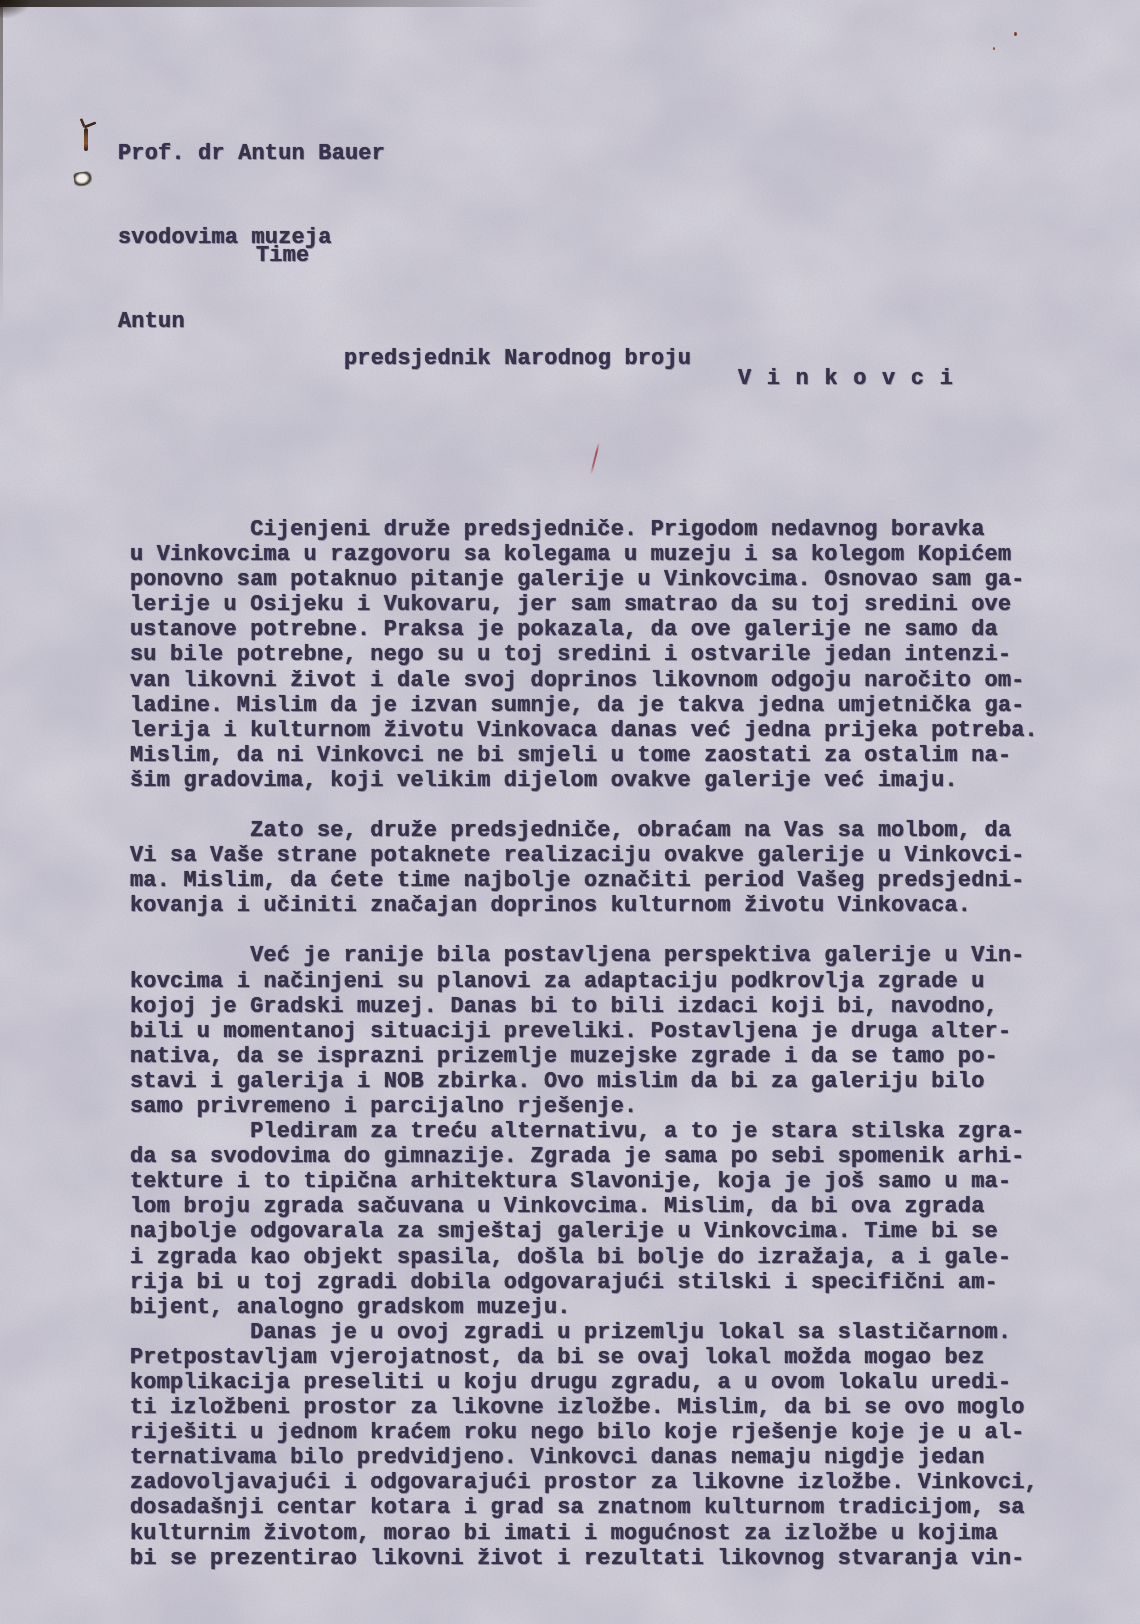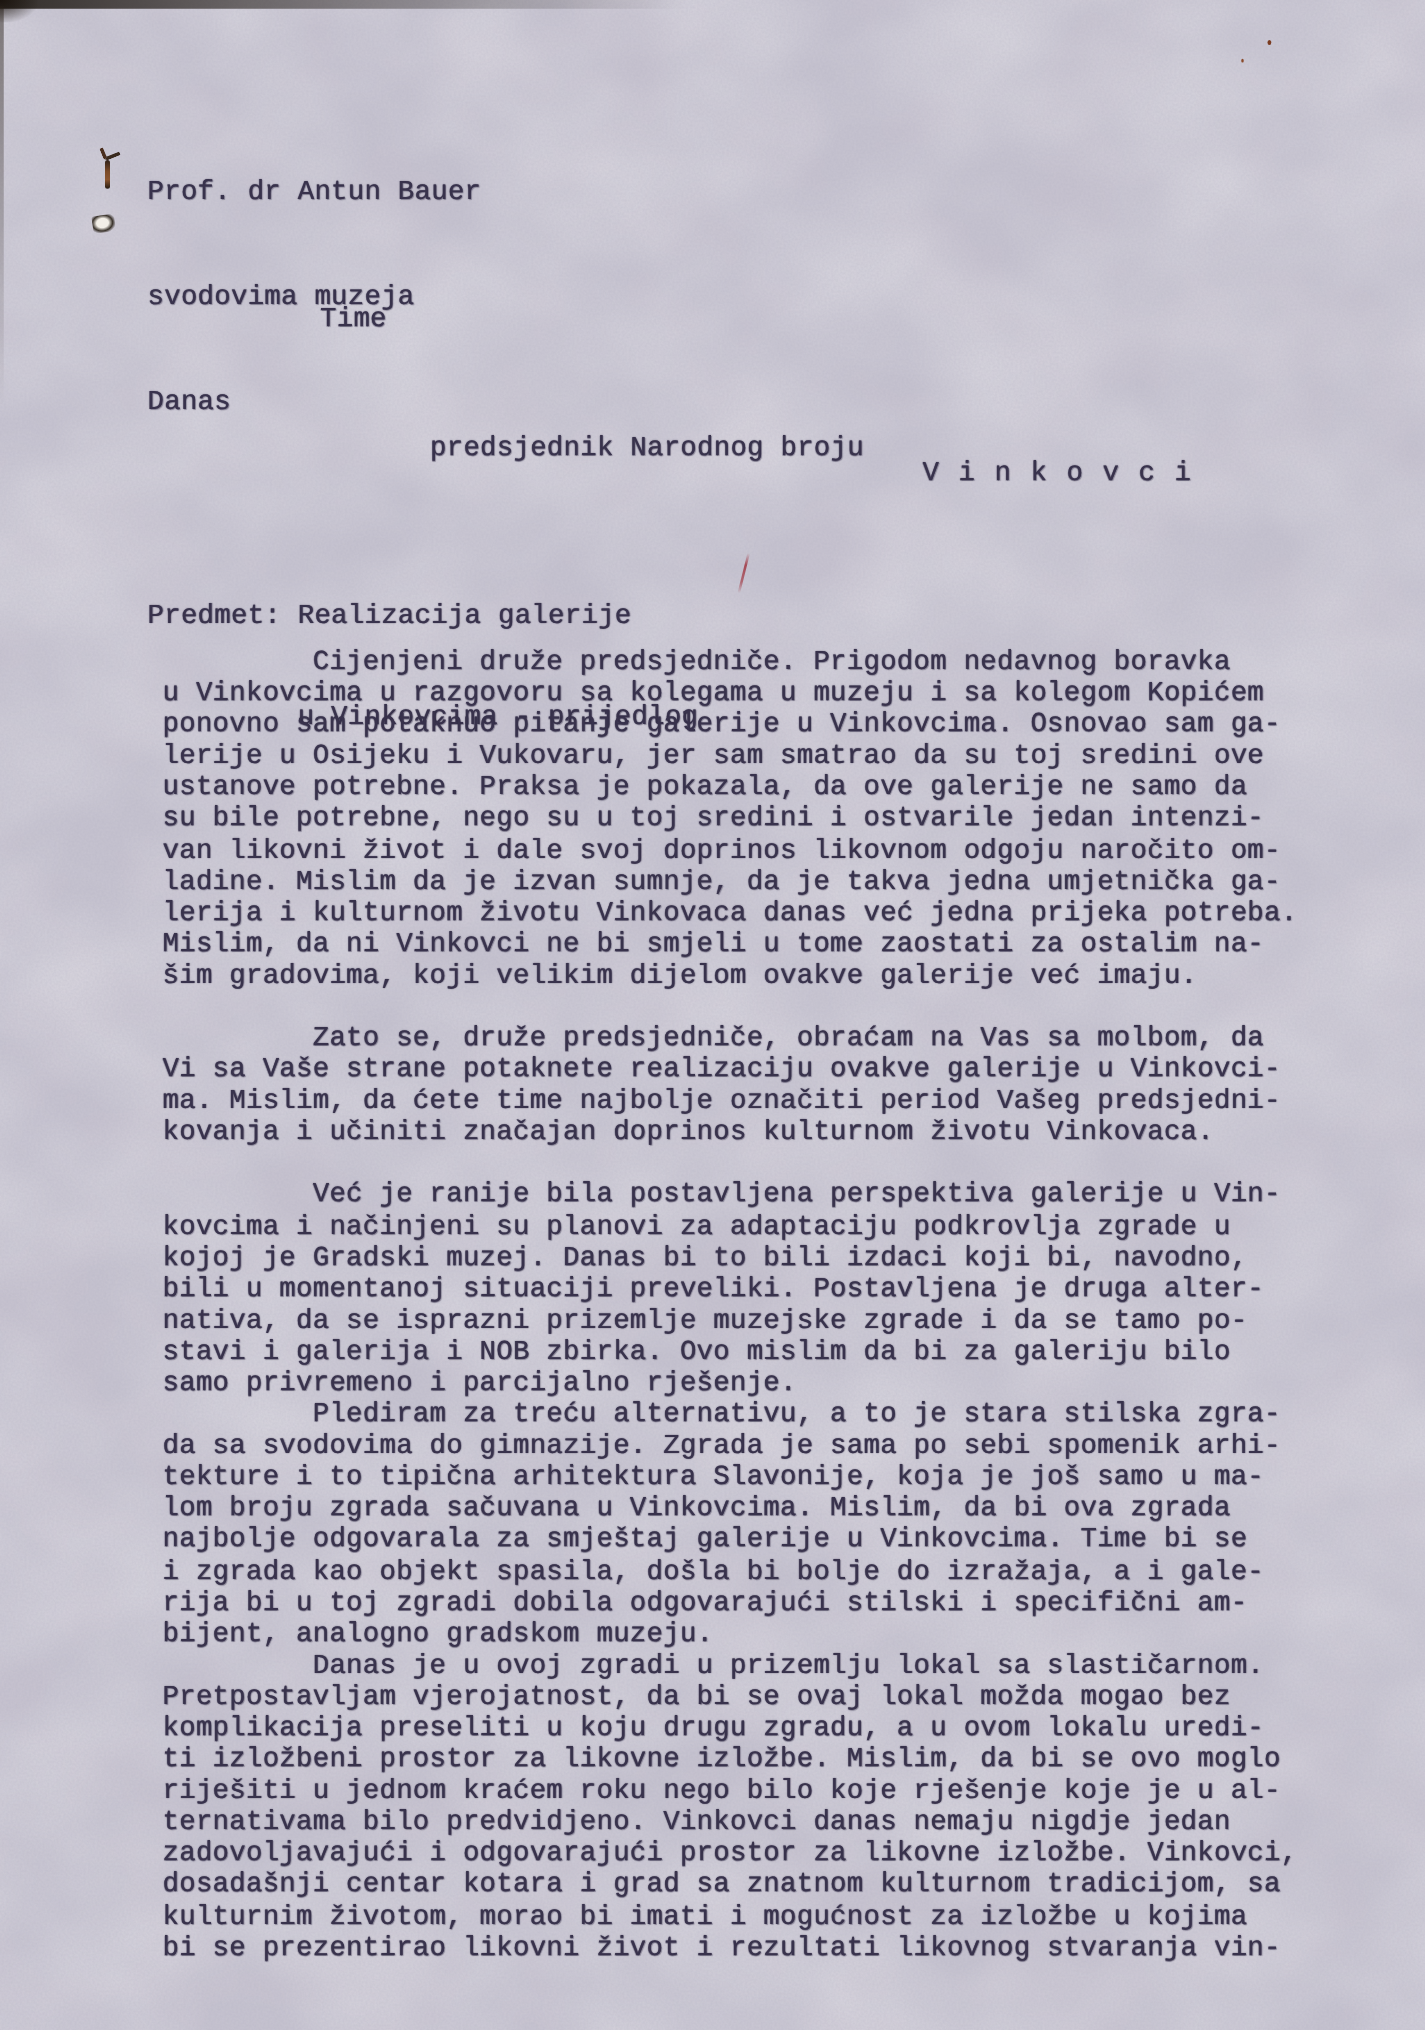--- a/index.html
+++ b/index.html
@@ -16,21 +16,21 @@
     overflow: hidden;
   }
   .texture {
     position: absolute; left: 0; top: 0;
     width: 1140px; height: 1624px;
     display: block;
   }
   .ink {
     position: absolute;
     font-family: "Liberation Mono", "DejaVu Sans Mono", monospace;
-    font-weight: 400;
+    font-weight: 700;
     font-size: 22px;
     color: #38324c;
     white-space: pre;
     text-shadow: 0 0 1px rgba(52,46,72,0.85),
                  0.7px 0.7px 0.6px rgba(52,46,72,0.35),
                  -0.4px 0.4px 0.5px rgba(52,46,72,0.28);
     letter-spacing: 0.15px;
   }
   .sender      { left: 118px; top: 84px;  line-height: 28px; }
   .salutation  { left: 256px; top: 243px; }
@@ -122,31 +122,27 @@
   <div class="mark-hook"></div>
   <div class="mark-dash"></div>
   <div class="mark-chip"></div>
   <div class="red-line"></div>
   <div class="rust-dot-1"></div>
   <div class="rust-dot-2"></div>
 
   <div class="ink sender">
     <div>Prof. dr Antun Bauer</div>
     <div>svodovima muzeja</div>
-    <div>Danas</div>
+    <div>Antun</div>
   </div>
 
   <div class="ink salutation">Time</div>
 
   <div class="ink recipient">
     <div>predsjednik Narodnog broju</div>
   </div>
 
   <div class="ink city">V i n k o v c i</div>
 
-  <div class="ink subject">
-    <div>Predmet: Realizacija galerije</div>
-    <div>         u Vinkovcima - prijedlog</div>
-  </div>
 
   <div class="ink body-text" id="letter-body"><div class="para"><div class="line">         Cijenjeni druže predsjedniče. Prigodom nedavnog boravka</div><div class="line">u Vinkovcima u razgovoru sa kolegama u muzeju i sa kolegom Kopićem</div><div class="line">ponovno sam potaknuo pitanje galerije u Vinkovcima. Osnovao sam ga-</div><div class="line">lerije u Osijeku i Vukovaru, jer sam smatrao da su toj sredini ove</div><div class="line">ustanove potrebne. Praksa je pokazala, da ove galerije ne samo da</div><div class="line">su bile potrebne, nego su u toj sredini i ostvarile jedan intenzi-</div><div class="line">van likovni život i dale svoj doprinos likovnom odgoju naročito om-</div><div class="line">ladine. Mislim da je izvan sumnje, da je takva jedna umjetnička ga-</div><div class="line">lerija i kulturnom životu Vinkovaca danas već jedna prijeka potreba.</div><div class="line">Mislim, da ni Vinkovci ne bi smjeli u tome zaostati za ostalim na-</div><div class="line">šim gradovima, koji velikim dijelom ovakve galerije već imaju.</div></div><div class="para gap"><div class="line">         Zato se, druže predsjedniče, obraćam na Vas sa molbom, da</div><div class="line">Vi sa Vaše strane potaknete realizaciju ovakve galerije u Vinkovci-</div><div class="line">ma. Mislim, da ćete time najbolje označiti period Vašeg predsjedni-</div><div class="line">kovanja i učiniti značajan doprinos kulturnom životu Vinkovaca.</div></div><div class="para gap"><div class="line">         Već je ranije bila postavljena perspektiva galerije u Vin-</div><div class="line">kovcima i načinjeni su planovi za adaptaciju podkrovlja zgrade u</div><div class="line">kojoj je Gradski muzej. Danas bi to bili izdaci koji bi, navodno,</div><div class="line">bili u momentanoj situaciji preveliki. Postavljena je druga alter-</div><div class="line">nativa, da se isprazni prizemlje muzejske zgrade i da se tamo po-</div><div class="line">stavi i galerija i NOB zbirka. Ovo mislim da bi za galeriju bilo</div><div class="line">samo privremeno i parcijalno rješenje.</div></div><div class="para"><div class="line">         Plediram za treću alternativu, a to je stara stilska zgra-</div><div class="line">da sa svodovima do gimnazije. Zgrada je sama po sebi spomenik arhi-</div><div class="line">tekture i to tipična arhitektura Slavonije, koja je još samo u ma-</div><div class="line">lom broju zgrada sačuvana u Vinkovcima. Mislim, da bi ova zgrada</div><div class="line">najbolje odgovarala za smještaj galerije u Vinkovcima. Time bi se</div><div class="line">i zgrada kao objekt spasila, došla bi bolje do izražaja, a i gale-</div><div class="line">rija bi u toj zgradi dobila odgovarajući stilski i specifični am-</div><div class="line">bijent, analogno gradskom muzeju.</div></div><div class="para"><div class="line">         Danas je u ovoj zgradi u prizemlju lokal sa slastičarnom.</div><div class="line">Pretpostavljam vjerojatnost, da bi se ovaj lokal možda mogao bez</div><div class="line">komplikacija preseliti u koju drugu zgradu, a u ovom lokalu uredi-</div><div class="line">ti izložbeni prostor za likovne izložbe. Mislim, da bi se ovo moglo</div><div class="line">riješiti u jednom kraćem roku nego bilo koje rješenje koje je u al-</div><div class="line">ternativama bilo predvidjeno. Vinkovci danas nemaju nigdje jedan</div><div class="line">zadovoljavajući i odgovarajući prostor za likovne izložbe. Vinkovci,</div><div class="line">dosadašnji centar kotara i grad sa znatnom kulturnom tradicijom, sa</div><div class="line">kulturnim životom, morao bi imati i mogućnost za izložbe u kojima</div><div class="line">bi se prezentirao likovni život i rezultati likovnog stvaranja vin-</div></div></div>
 
 </div>
 
 </body></html>

